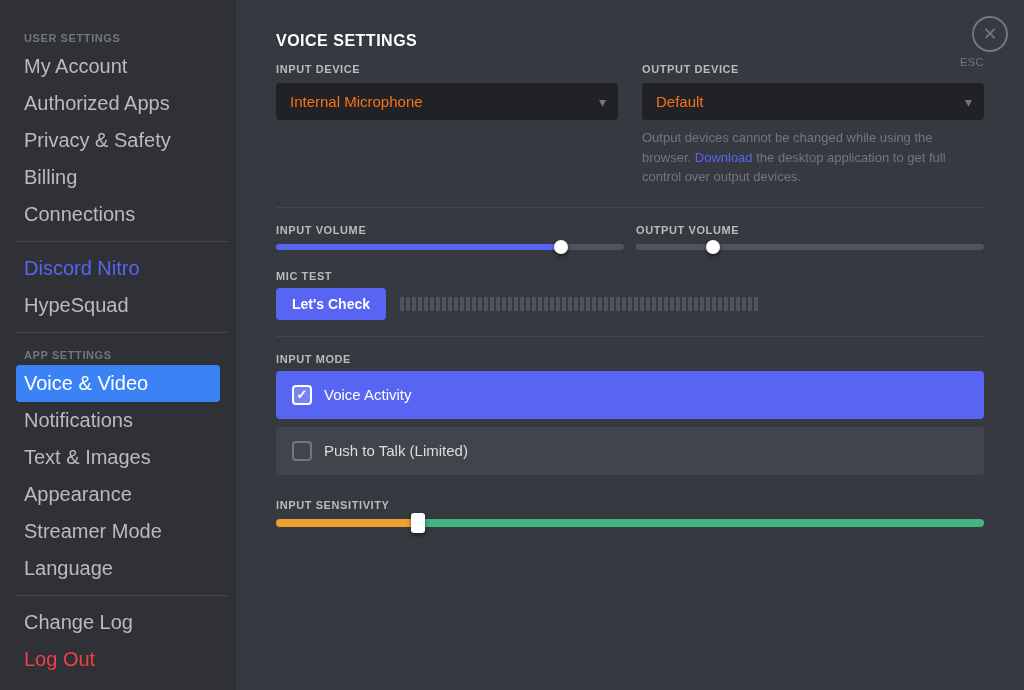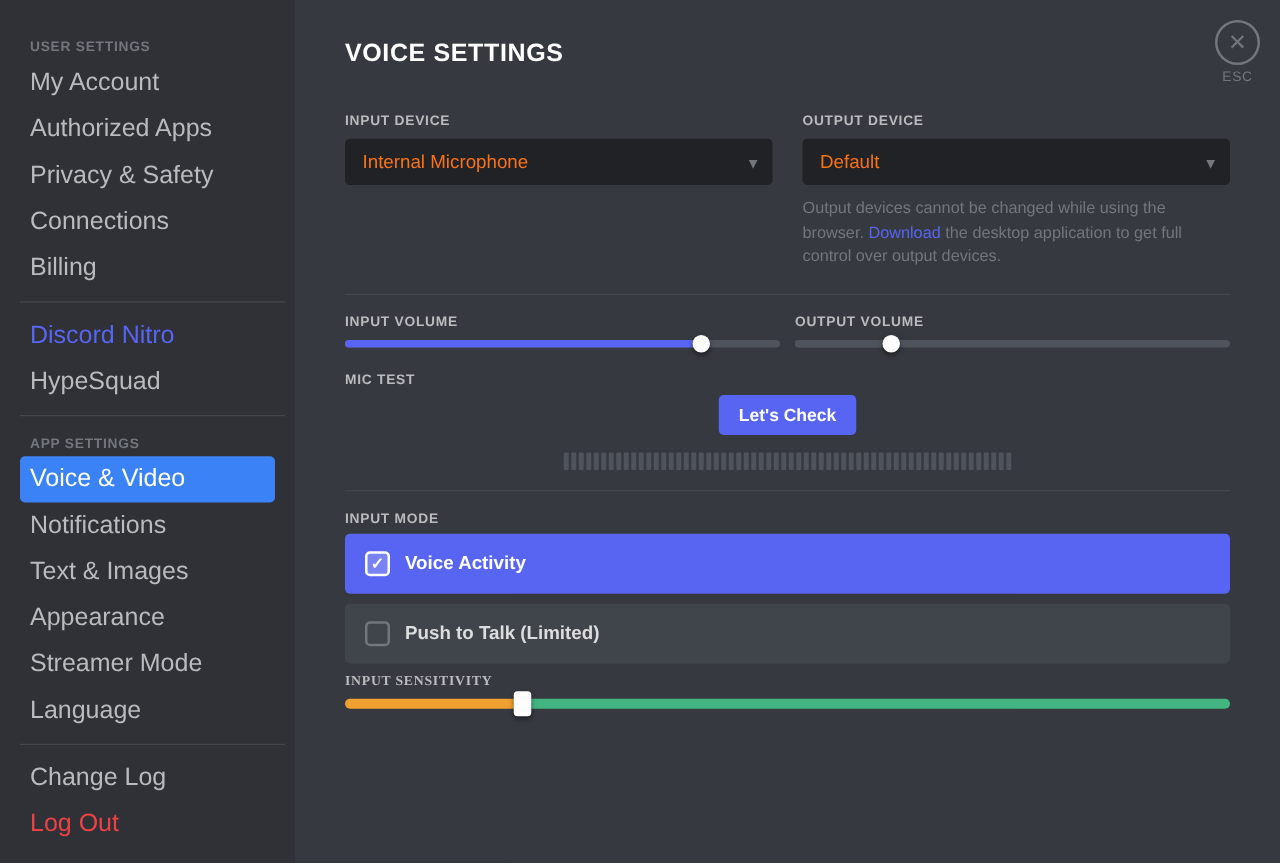--- a/index.html
+++ b/index.html
@@ -73,30 +73,30 @@
       font-size: 18px;
       display: flex;
       align-items: center;
       justify-content: center;
       cursor: pointer;
       flex-direction: column;
     }
     .esc-label {
       position: absolute;
       top: 56px;
-      right: 22px;
+      right: 40px;
       font-size: 11px;
       color: #72767d;
       letter-spacing: 0.5px;
     }
     .page-title {
-      font-size: 20px;
+      font-size: 16px;
       font-weight: 700;
       color: #fff;
-      margin-bottom: 36px;
+      margin-bottom: 13px;
       letter-spacing: 0.5px;
       text-transform: uppercase;
     }
     .two-col {
       display: flex;
       gap: 24px;
       margin-bottom: 20px;
     }
     .col-left { flex: 1; }
     .col-right { flex: 1; }
@@ -195,21 +195,20 @@
     }
     .mic-test-desc {
       font-size: 13px;
       color: #72767d;
       margin-bottom: 12px;
     }
     .mic-test-row {
       display: flex;
       align-items: center;
       gap: 14px;
-      flex-direction: column;
     }
     .lets-check-btn {
       background: #5865f2;
       color: #fff;
       border: none;
       border-radius: 4px;
       padding: 8px 16px;
       font-size: 14px;
       font-weight: 600;
       cursor: pointer;
@@ -254,25 +253,24 @@
       justify-content: center;
       flex-shrink: 0;
     }
     .checkbox-icon.checked {
       background: rgba(255,255,255,0.2);
       border-color: #fff;
     }
     .option-label {
       font-size: 15px;
       color: #fff;
-      font-weight: 700;
+      font-weight: 400;
     }
     .sensitivity-section {
-      margin-top: 8px;
-      font-family: Liberation Serif, serif;
+      margin-top: 24px;
     }
     .sensitivity-track {
       width: 100%;
       height: 8px;
       border-radius: 4px;
       background: linear-gradient(to right, #f0a030 0%, #f0a030 20%, #43b581 20%, #43b581 100%);
       position: relative;
       margin-top: 8px;
     }
     .sensitivity-thumb {
@@ -289,22 +287,22 @@
   </style>
 </head>
 <body>
 
 <div class="sidebar">
   <div class="sidebar-section-label">USER SETTINGS</div>
 
   <div class="sidebar-item">My Account</div>
   <div class="sidebar-item">Authorized Apps</div>
   <div class="sidebar-item">Privacy &amp; Safety</div>
+  <div class="sidebar-item">Billing</div>
   <div class="sidebar-item">Connections</div>
-  <div class="sidebar-item">Billing</div>
 
   <hr class="sidebar-divider">
 
   <div class="sidebar-item nitro">Discord Nitro</div>
   <div class="sidebar-item">HypeSquad</div>
 
   <hr class="sidebar-divider">
 
   <div class="sidebar-section-label">APP SETTINGS</div>
 

